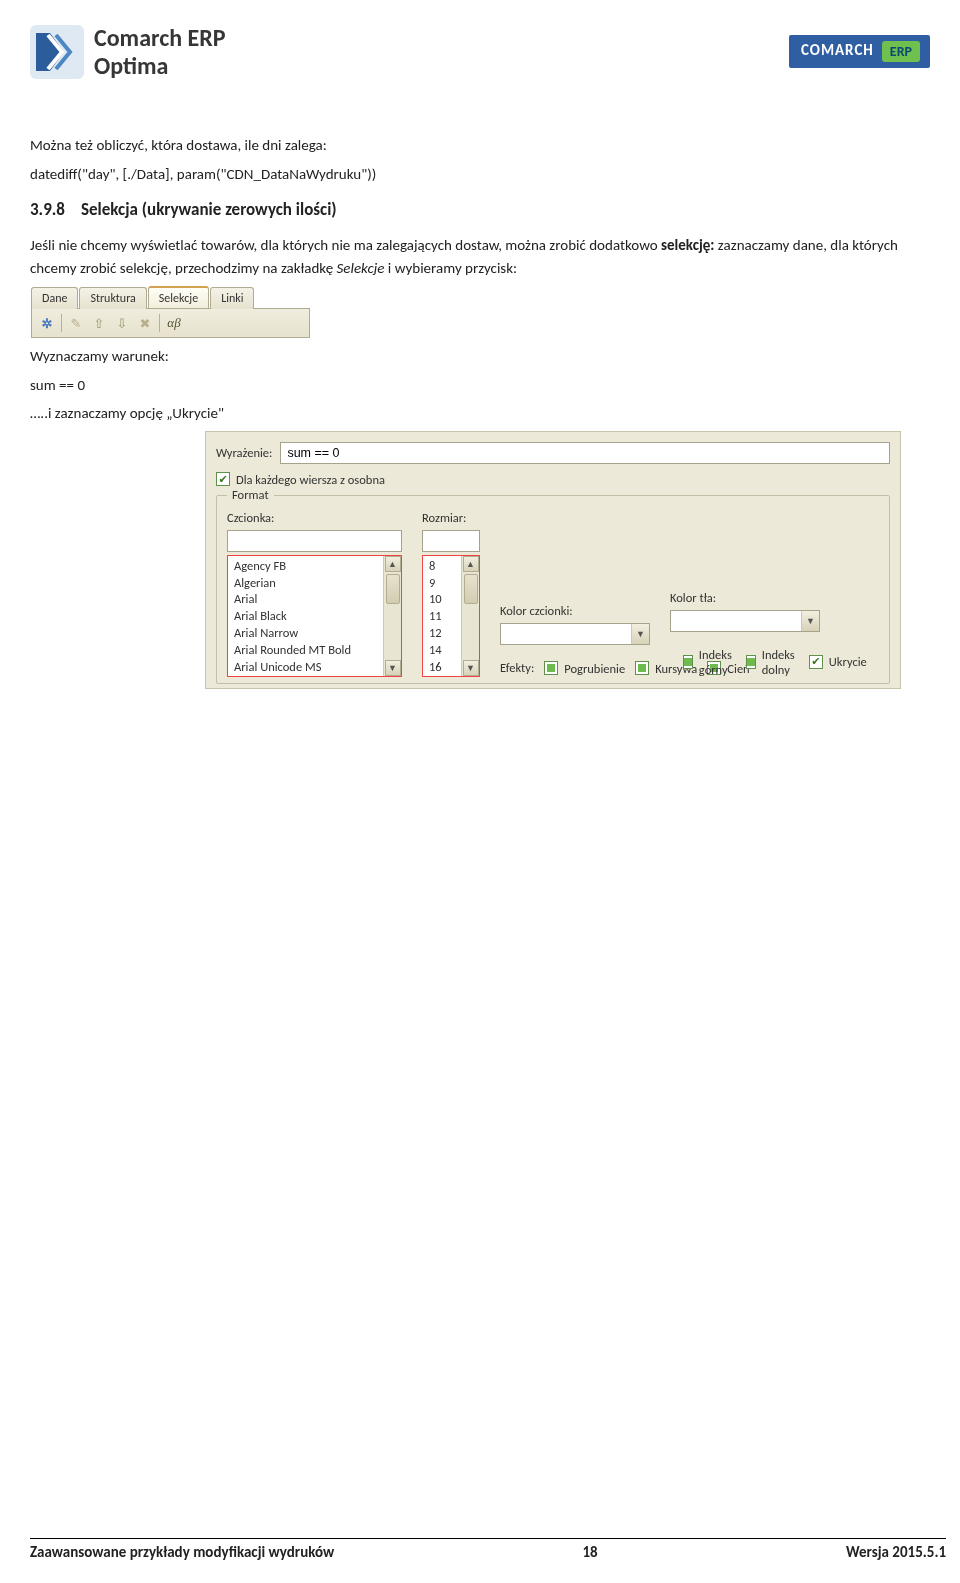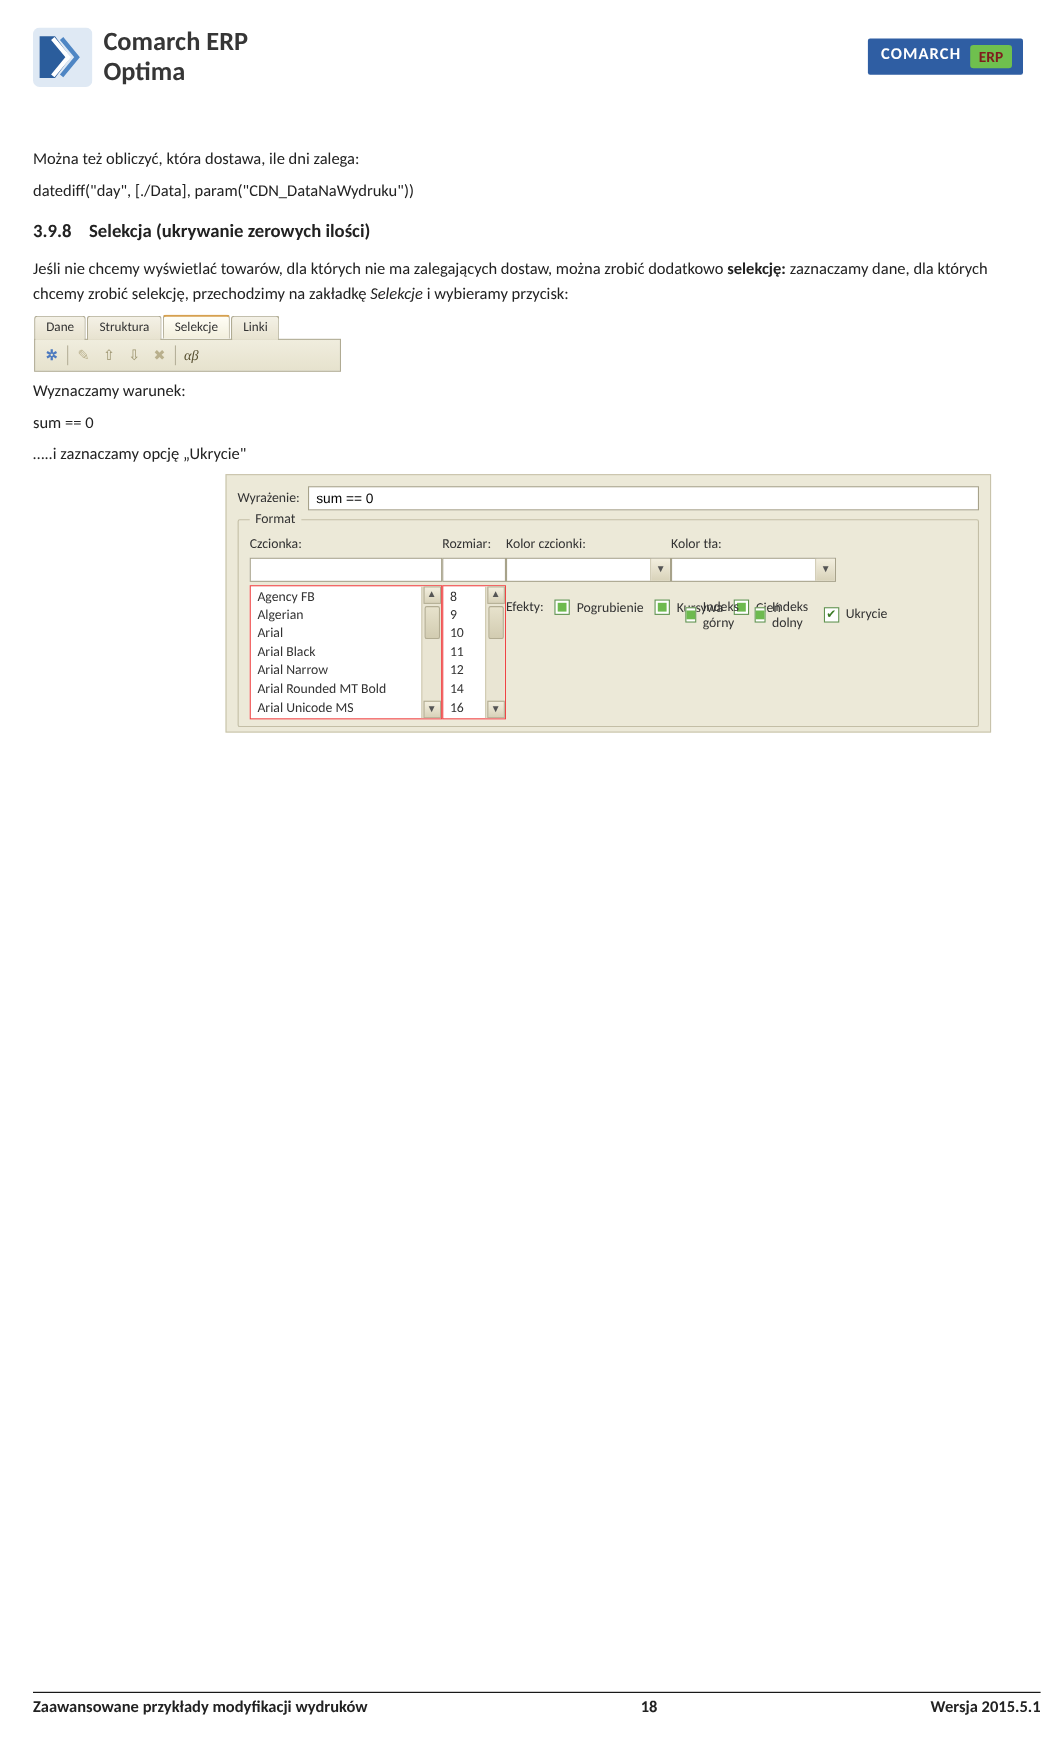--- a/index.html
+++ b/index.html
@@ -29,21 +29,21 @@
     .logo-text .line2 { display: block; }
     .badge-right {
       background: #2f5ea3;
       border-radius: 2px;
       padding: 6px 10px 6px 12px;
       display: flex; align-items: flex-start; gap: 8px;
       color: #fff;
     }
     .badge-right .comarch { font-weight: bold; letter-spacing: 1px; font-size: 15px; }
     .badge-right .erp {
-      background: #6fc04e; color: #7f1d1d; font-weight: bold;
+      background: #6fc04e; color: #0c4a6e; font-weight: bold;
       border-radius: 3px; padding: 2px 8px; font-size: 14px;
     }
     .content { padding: 55px 30px 0 30px; }
     .para { margin-bottom: 6px; line-height: 1.5; }
     .sec-heading { display: flex; gap: 16px; margin-top: 14px; margin-bottom: 14px; font-weight: bold; font-size: 17px; }
     .sec-num { }
     .bold { font-weight: bold; }
     .italic { font-style: italic; }
     .tabbar-img {
       margin-top: 4px;
@@ -115,21 +115,21 @@
       border-radius: 2px;
       padding: 10px 10px 6px 10px;
       position: relative;
       margin-top: 2px;
     }
     .group-title {
       position: absolute; top: -9px; left: 10px;
       background: #ece9d8; padding: 0 5px;
       font-size: 12.5px;
     }
-    .cols { display: flex; gap: 0; margin-top: 4px; }
+    .cols { display: flex; gap: 20px; margin-top: 4px; align-items: flex-end; }
     .col { display: flex; flex-direction: column; gap: 3px; }
     .col-label { font-size: 12.5px; margin-bottom: 2px; }
     .listbox {
       background: #fff; border: 1px solid #ef4444;
       height: 122px; overflow: hidden;
       position: relative;
       display: flex;
     }
     .list-inner { flex: 1; padding: 2px 6px; }
     .list-inner div { font-size: 12.5px; line-height: 1.35; white-space: nowrap; }
@@ -224,20 +224,26 @@
   </div>
 
   <p class="para after-tab">Wyznaczamy warunek:</p>
   <p class="para">sum == 0</p>
   <p class="para">…..i zaznaczamy opcję „Ukrycie"</p>
 
   <div class="dialog">
     <div class="d-row">
       <span class="d-label">Wyrażenie:</span>
       <input class="d-input long" value="sum == 0" style="">
+    </div>
+    <div class="d-row">
+      <span class="chk">
+        <span class="chkbox checked"></span>
+        <span>Dla każdego wiersza z osobna</span>
+      </span>
     </div>
 
     <div class="group">
       <span class="group-title">Format</span>
       <div class="cols">
 
         <div class="col font">
           <span class="col-label">Czcionka:</span>
           <input class="d-input" style="">
           <div class="listbox">

